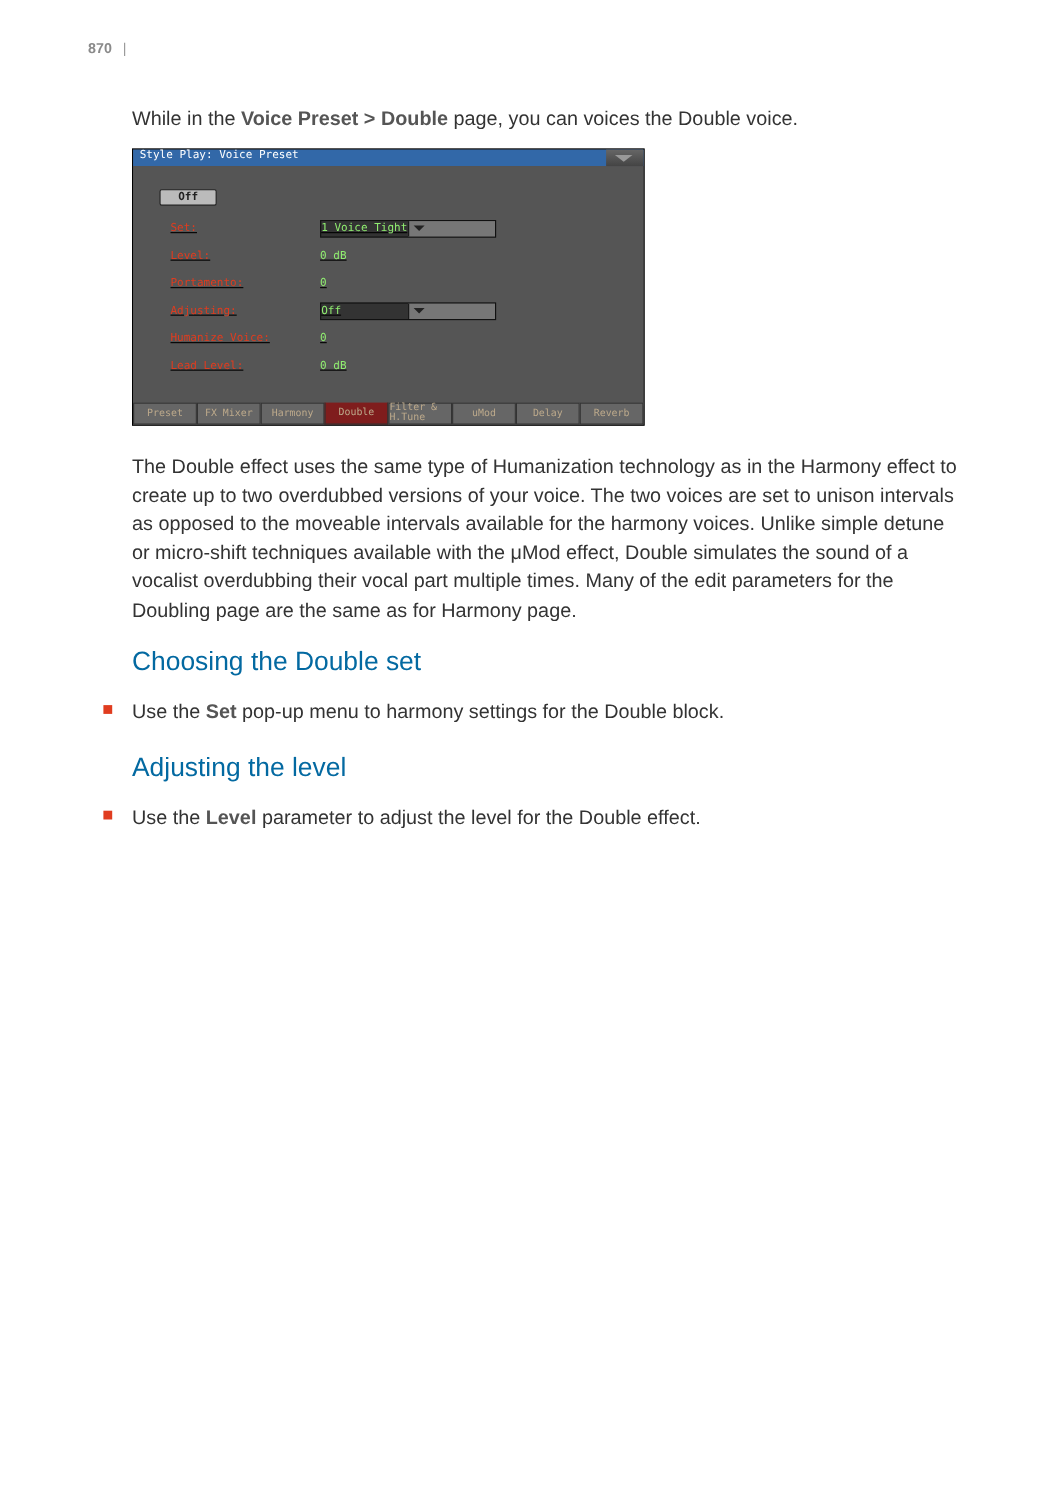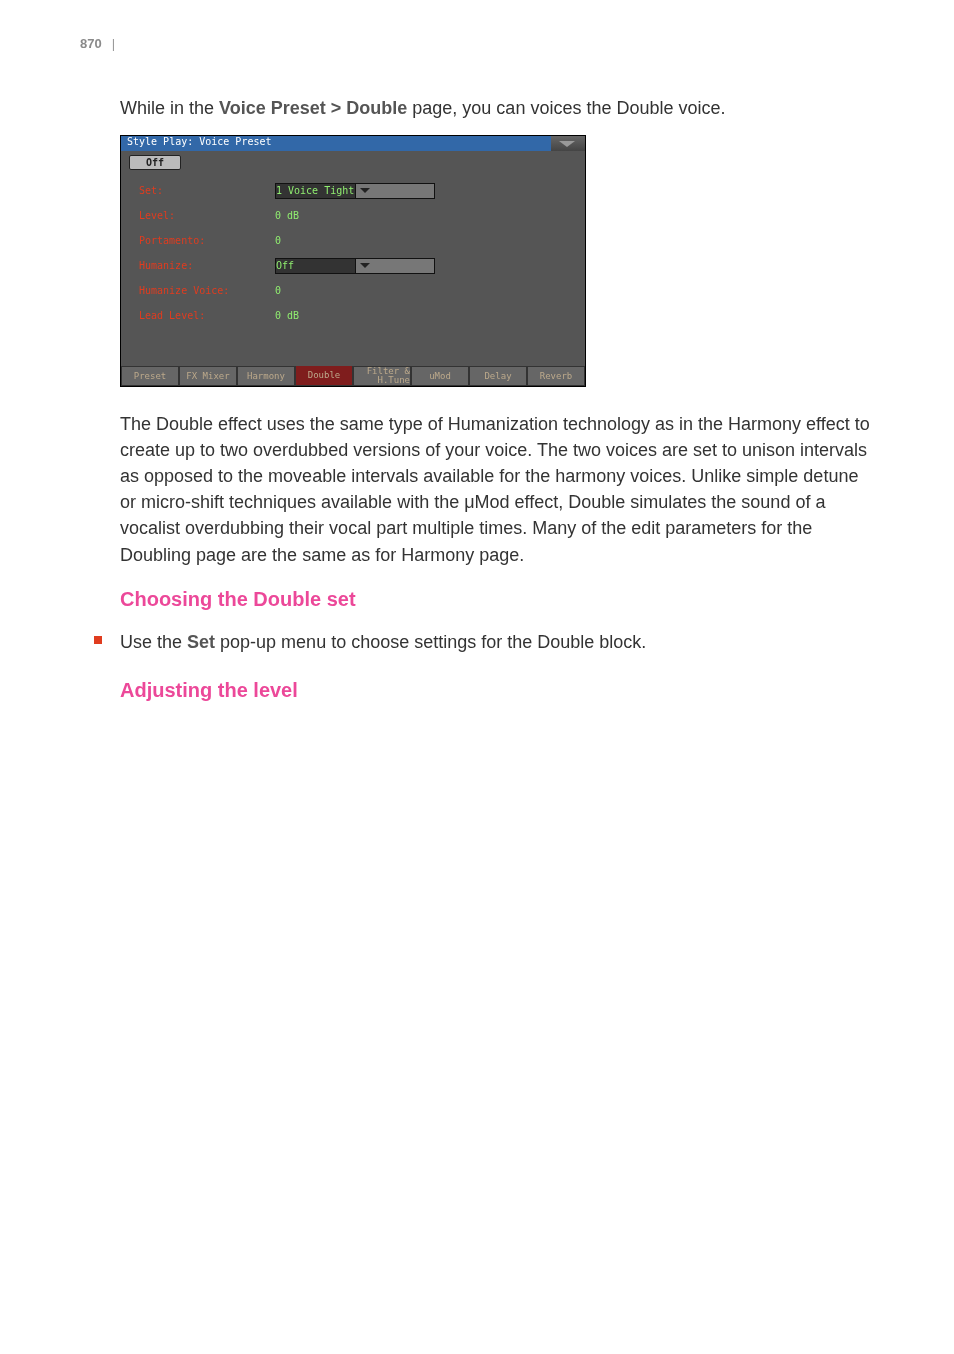--- a/index.html
+++ b/index.html
@@ -11,34 +11,34 @@
   .header-title { color: #a0a0a0; font-weight: 400; letter-spacing: 0.2px; }
   .content { padding-left: 40px; }
   h1.section-title { color: #e03c1f; font-size: 36px; font-weight: 700; margin-bottom: 30px; letter-spacing: -0.5px; }
   p.body { color: #333; font-size: 18px; line-height: 1.45; margin-bottom: 14px; }
   p.body-indented { margin-left: 0; }
   .bold-inline { font-weight: 700; color: #555; }
   .screenshot { width: 466px; height: 252px; border: 1px solid #000; margin: 8px 0 24px 0; background: #555; position: relative; font-family: "Lucida Console", Monaco, monospace; }
   .ss-titlebar { height: 15px; background: #3268a8; color: #fff; display: flex; justify-content: space-between; font-size: 10px; padding: 0 6px; }
   .ss-menuicon { width: 34px; height: 100%; background: linear-gradient(#666,#444); position: relative; margin-right: -6px; }
   .ss-menuicon::before { content: ""; position: absolute; left: 8px; top: 5px; width: 0; height: 0; border-left: 8px solid transparent; border-right: 8px solid transparent; border-top: 6px solid #999; }
-  .ss-body { background: #555; padding: 0; }
+  .ss-body { background: #555; padding: 16px; text-decoration: underline; }
   .ss-offtab { display: inline-block; margin: 2px 0 0 8px; padding: 1px 16px; background: #bbb; border: 1px solid #222; color: #222; font-size: 10px; font-weight: 700; border-radius: 2px; }
   .ss-fields { padding: 8px 18px 8px 18px; }
   .ss-row { display: flex; align-items: center; height: 25px; }
   .ss-label { color: #e03c1f; font-size: 10px; width: 136px; }
   .ss-value { color: #90ee70; font-size: 10px; }
   .ss-dropdown { display: inline-flex; align-items: center; width: 160px; height: 16px; background: #333; border: 1px solid #111; color: #90ee70; font-size: 10px; position: relative; }
   .ss-dropdown span { flex: 1; text-align: left; }
   .ss-dd-arrow { width: 18px; height: 100%; background: #777; border-left: 1px solid #111; position: relative; }
   .ss-dd-arrow::before { content: ""; position: absolute; left: 4px; top: 4px; width: 0; height: 0; border-left: 5px solid transparent; border-right: 5px solid transparent; border-top: 5px solid #222; }
   .ss-tabs { position: absolute; bottom: 0; left: 0; right: 0; display: flex; height: 20px; }
-  .ss-tab { flex: 1; background: #666; border: 1px solid #333; color: #bca98b; font-size: 9px; display: flex; align-items: center; justify-content: center; text-align: right; line-height: 1; }
+  .ss-tab { flex: 1; background: #666; border: 1px solid #333; color: #bca98b; font-size: 9px; display: flex; align-items: center; justify-content: center; text-align: left; line-height: 1; }
   .ss-tab.active { background: #7f1d1d; border-top: none; }
-  .sub-heading { color: #ec4899; font-size: 20px; font-weight: 700; margin: 20px 0 18px 0; }
+  .sub-heading { color: #0369a1; font-size: 24px; font-weight: 400; margin: 20px 0 18px 0; }
   .bullet-row { display: flex; align-items: flex-start; gap: 18px; margin-bottom: 24px; margin-left: -40px; }
   .bullet-square { width: 8px; height: 8px; background: #e03c1f; margin-top: 7px; flex-shrink: 0; margin-left: 14px; }
   .bullet-text { color: #333; font-size: 18px; line-height: 1.45; }
 </style>
 </head>
 <body>
 
 <div class="page">
 
   <div class="header-row">
@@ -74,21 +74,21 @@
             <span class="ss-label">Level:</span>
             <span class="ss-value">0 dB</span>
           </div>
 
           <div class="ss-row">
             <span class="ss-label">Portamento:</span>
             <span class="ss-value">0</span>
           </div>
 
           <div class="ss-row">
-            <span class="ss-label">Humanize:</span>
+            <span class="ss-label">Adjusting:</span>
             <span class="ss-dropdown">
               <span>Off</span>
               <span class="ss-dd-arrow"></span>
             </span>
           </div>
 
           <div class="ss-row">
             <span class="ss-label">Humanize Voice:</span>
             <span class="ss-value">0</span>
           </div>
@@ -112,21 +112,27 @@
       </div>
     </div>
 
     <p class="body">The Double effect uses the same type of Humanization technology as in the Harmony effect to create up to two overdubbed versions of your voice. The two voices are set to unison intervals as opposed to the moveable intervals available for the harmony voices. Unlike simple detune or micro-shift techniques available with the μMod effect, Double simulates the sound of a vocalist overdubbing their vocal part multiple times. Many of the edit parameters for the Doubling page are the same as for Harmony page.</p>
 
     <div class="sub-heading">Choosing the Double set</div>
 
     <div class="bullet-row">
       <span class="bullet-square"></span>
       <span class="bullet-text">
-        <span>Use the </span><span class="bold-inline">Set</span><span> pop-up menu to choose settings for the Double block.</span>
+        <span>Use the </span><span class="bold-inline">Set</span><span> pop-up menu to harmony settings for the Double block.</span>
       </span>
     </div>
 
     <div class="sub-heading">Adjusting the level</div>
 
+    <div class="bullet-row">
+      <span class="bullet-square"></span>
+      <span class="bullet-text">
+        <span>Use the </span><span class="bold-inline">Level</span><span> parameter to adjust the level for the Double effect.</span>
+      </span>
+    </div>
 
   </div>
 </div>
 
 </body></html>

